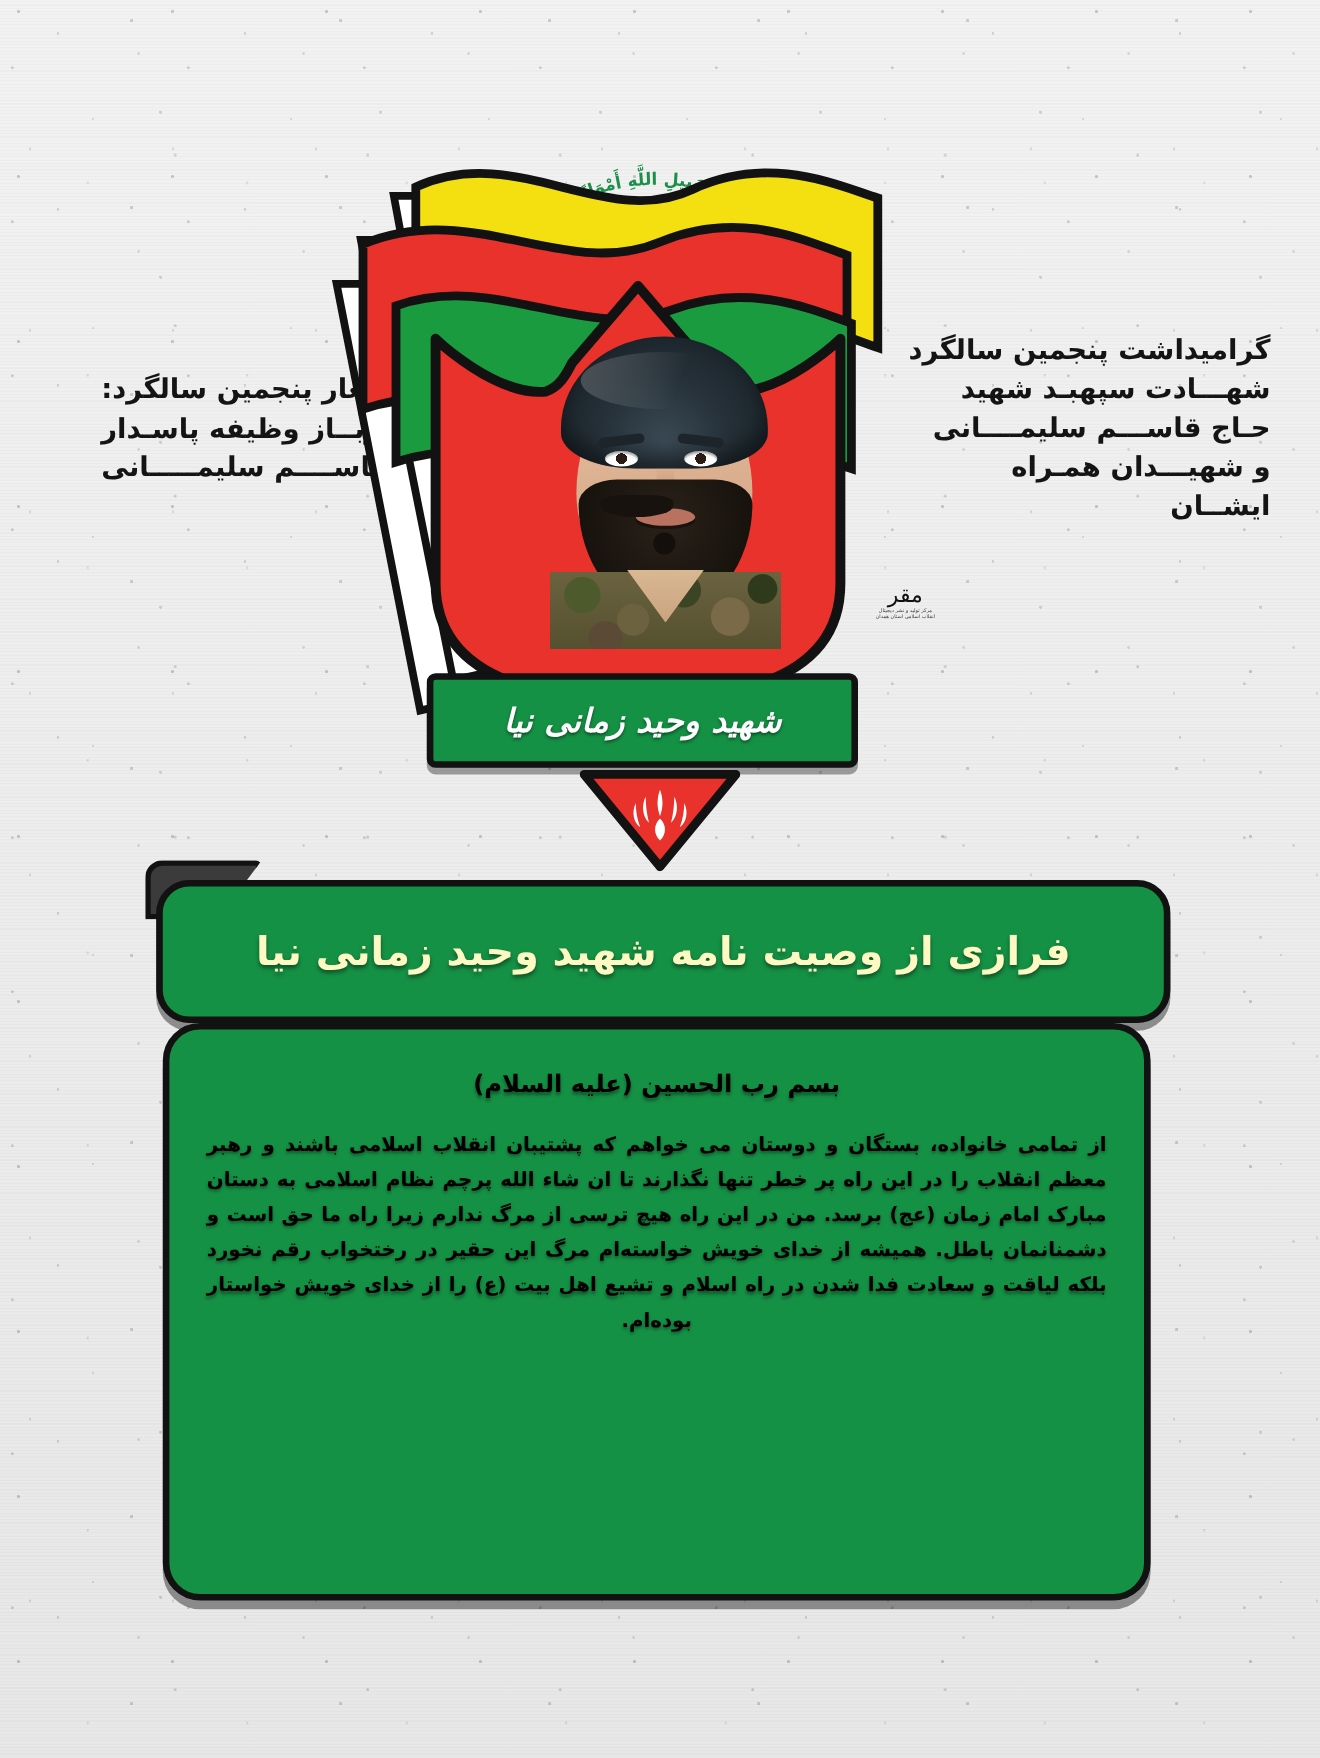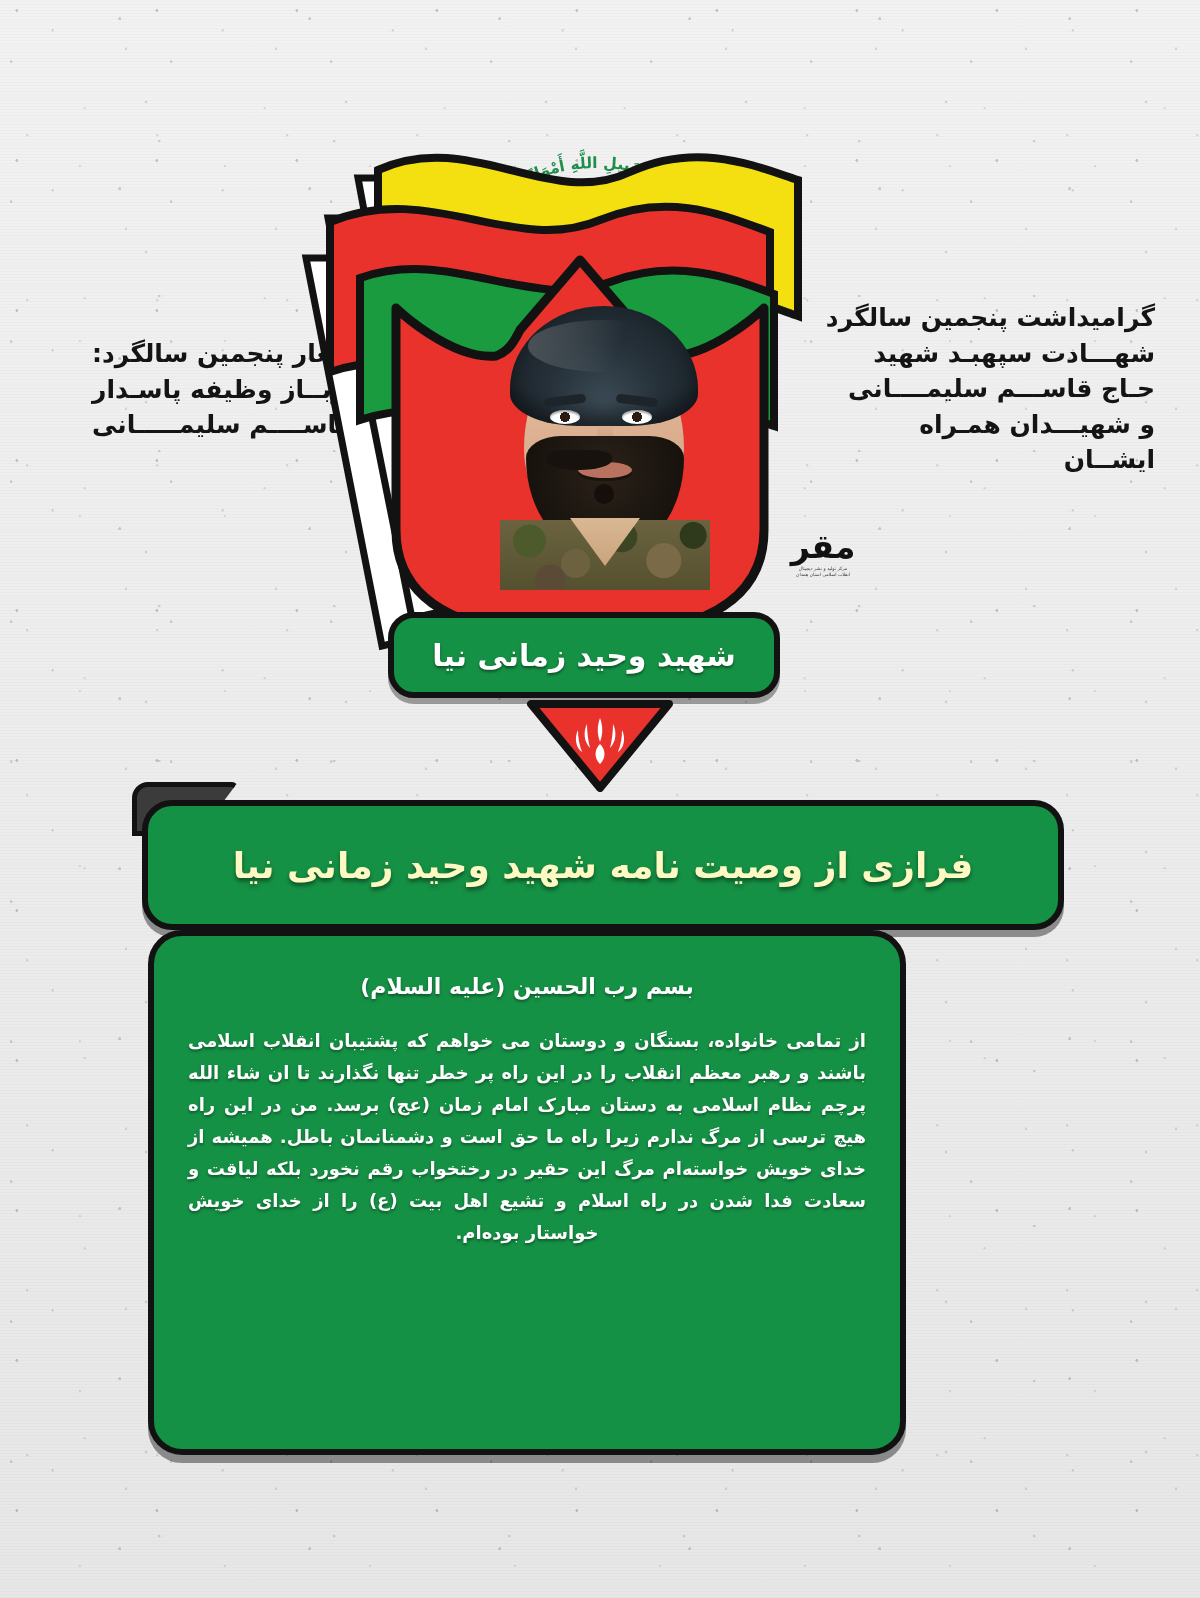--- a/index.html
+++ b/index.html
@@ -117,23 +117,24 @@
   }
   .collar{
     position:absolute;left:70px;bottom:24px;width:70px;height:48px;
     background:linear-gradient(#d9b893,#c9a37e);
     clip-path:polygon(50% 100%,0 0,100% 0);
   }
 
   
   #name-banner{
     position:absolute;left:388px;top:612px;width:380px;height:74px;
-    background:#159145;border:6px solid #121212;border-radius:26px;
+    background:#159145;border:6px solid #121212;border-radius:8px;
     display:flex;align-items:center;justify-content:center;
     box-shadow:0 6px 0 rgba(0,0,0,.35);
+    font-style:italic;
   }
   #name-banner span{
     color:#fff;font-size:30px;font-weight:bold;letter-spacing:-.3px;
     text-shadow:0 2px 3px rgba(0,0,0,.45);
   }
 
   
   #arrow{position:absolute;left:527px;top:700px;width:146px;height:92px;}
 
   
@@ -149,46 +150,46 @@
   }
   #fold{
     position:absolute;left:132px;top:782px;width:96px;height:44px;
     background:#3b3b3b;border:5px solid #121212;
     border-radius:16px 6px 0 0;
     clip-path:polygon(0 0,100% 0,62% 100%,0 100%);
   }
 
   
   #body-card{
-    position:absolute;left:148px;top:930px;width:758px;height:525px;
+    position:absolute;left:148px;top:930px;width:898px;height:525px;
     background:#159145;border:6px solid #121212;border-radius:34px;
     box-shadow:0 8px 0 rgba(0,0,0,.4);
     padding:26px 34px 30px;
     box-sizing:border-box;
-    color:#ffffff;
+    color:#000000;
   }
   .bismillah{
     text-align:center;font-size:22px;font-weight:bold;margin:12px 0 26px;
     text-shadow:0 2px 3px rgba(0,0,0,.4);
   }
   .ayah{
     font-size:22px;font-weight:bold;line-height:1.72;text-align:justify;
     text-align-last:center;
     text-shadow:0 2px 3px rgba(0,0,0,.4);
     margin-bottom:28px;
   }
   .para{
     font-size:18px;font-weight:bold;line-height:1.78;text-align:justify;
     text-align-last:center;
     text-shadow:0 2px 3px rgba(0,0,0,.4);
   }
 
   
   #center-logo{position:absolute;left:780px;top:530px;width:86px;height:60px;text-align:center;}
-  #center-logo .mark{font-size:33px;font-weight:bold;color:#111;line-height:1;}
+  #center-logo .mark{font-size:20px;font-weight:normal;color:#111;line-height:1;}
   #center-logo .cap{font-size:4.6px;color:#3a3a3a;line-height:1.35;margin-top:3px;}
 </style>
 </head>
 <body>
 
 <div id="poster">
 
   <div class="noise"></div>
 
   <div class="hdr" id="hdr-right">گرامیداشت پنجمین سالگرد

